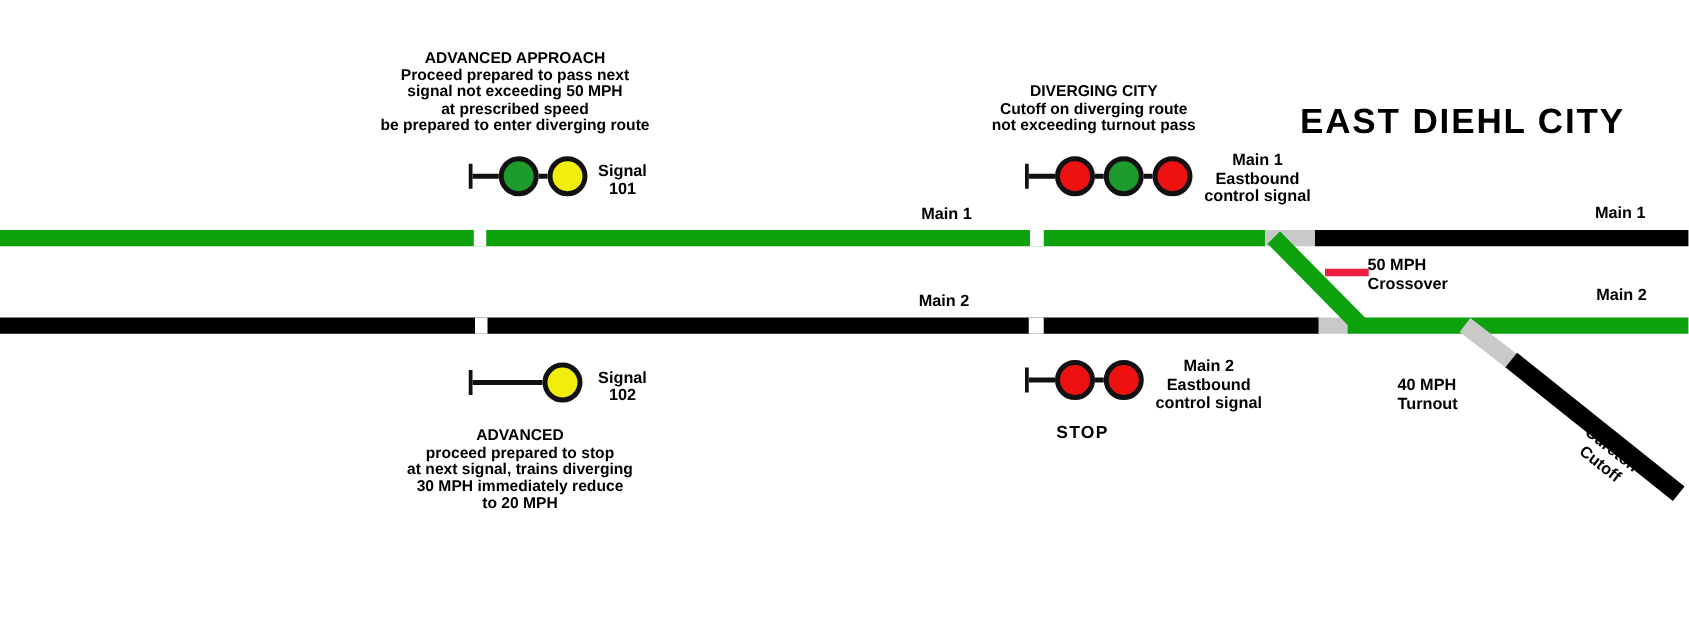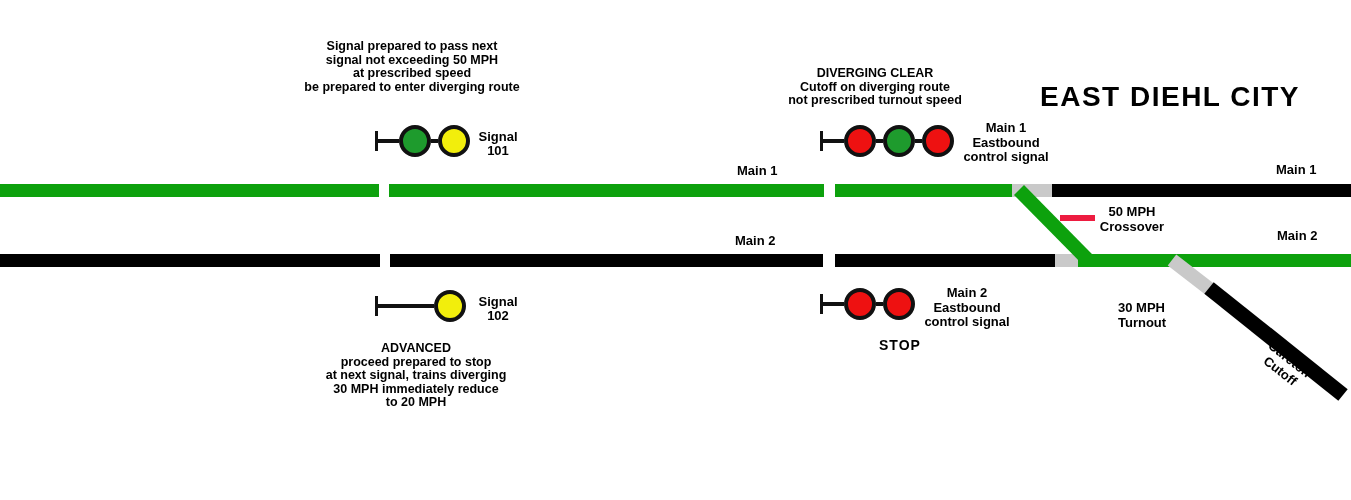--- a/index.html
+++ b/index.html
@@ -51,30 +51,31 @@
   </svg>
 
   <div class="lbl" style="left:737px;top:164px">Main 1</div>
   <div class="lbl" style="left:735px;top:234px">Main 2</div>
   <div class="lbl" style="left:1276px;top:163px">Main 1</div>
   <div class="lbl" style="left:1277px;top:229px">Main 2</div>
 
   <div class="page-title" style="left:1040px;top:81px">EAST DIEHL CITY</div>
 
   <div class="note" style="left:260px;top:40px;width:304px">
-    <div>Signal prepared to pass next</div>
+    <div>ADVANCED APPROACH</div>
+    <div>Proceed prepared to pass next</div>
     <div>signal not exceeding 50 MPH</div>
     <div>at prescribed speed</div>
     <div>be prepared to enter diverging route</div>
   </div>
 
   <div class="note" style="left:725px;top:67px;width:300px">
-    <div>DIVERGING CLEAR</div>
+    <div>DIVERGING CITY</div>
     <div>Cutoff on diverging route</div>
-    <div>not prescribed turnout speed</div>
+    <div>not exceeding turnout pass</div>
   </div>
 
   <div class="note" style="left:264px;top:342px;width:304px">
     <div>ADVANCED</div>
     <div>proceed prepared to stop</div>
     <div>at next signal, trains diverging</div>
     <div>30 MPH immediately reduce</div>
     <div>to 20 MPH</div>
   </div>
 
@@ -120,30 +121,30 @@
       <span class="sig-mast"></span>
       <span class="sig-head" style="background: rgb(238, 17, 17);"></span>
       <span class="sig-conn"></span>
       <span class="sig-head" style="background: rgb(238, 17, 17);"></span>
     </div>
   <div class="lbl sig-label" style="left:908px;top:286px;width:118px;line-height:14.5px">
     <div>Main 2</div>
     <div>Eastbound</div>
     <div>control signal</div>
   </div>
-  <div class="stop-lbl" style="left:879px;top:337px">STOP</div>
+  <div class="stop-lbl" style="left:845px;top:337px">STOP</div>
 
   <div class="red-dash" style="left: 1060px; top: 215px; background: rgb(237, 28, 64);"></div>
-  <div class="lbl2" style="left:1094px;top:204px;width:76px;text-align:center">
+  <div class="lbl2" style="left:1094px;top:204px;width:76px;text-align:left">
     <div>50 MPH</div>
     <div>Crossover</div>
   </div>
 
   <div class="lbl2" style="left:1118px;top:300px">
-    <div>30 MPH</div>
+    <div>40 MPH</div>
     <div>Turnout</div>
   </div>
 
   <div class="abs rot" style="left:1243px;top:350px;width:84px">
     <div>Cureton</div>
     <div>Cutoff</div>
   </div>
 
 </div>
 

